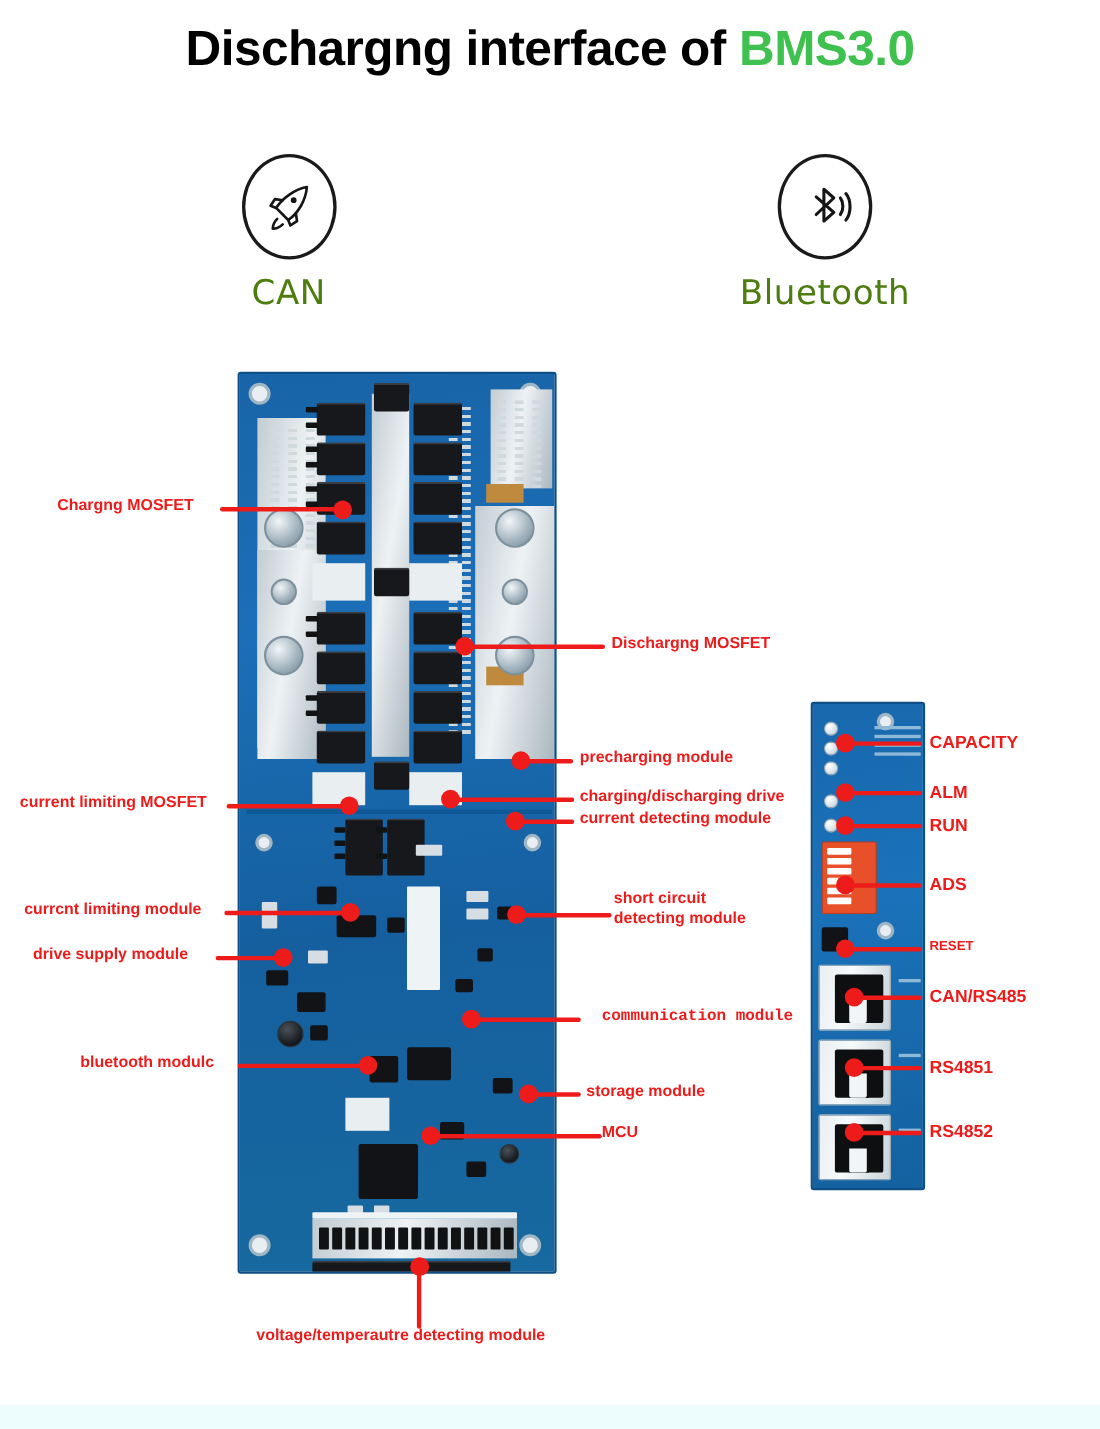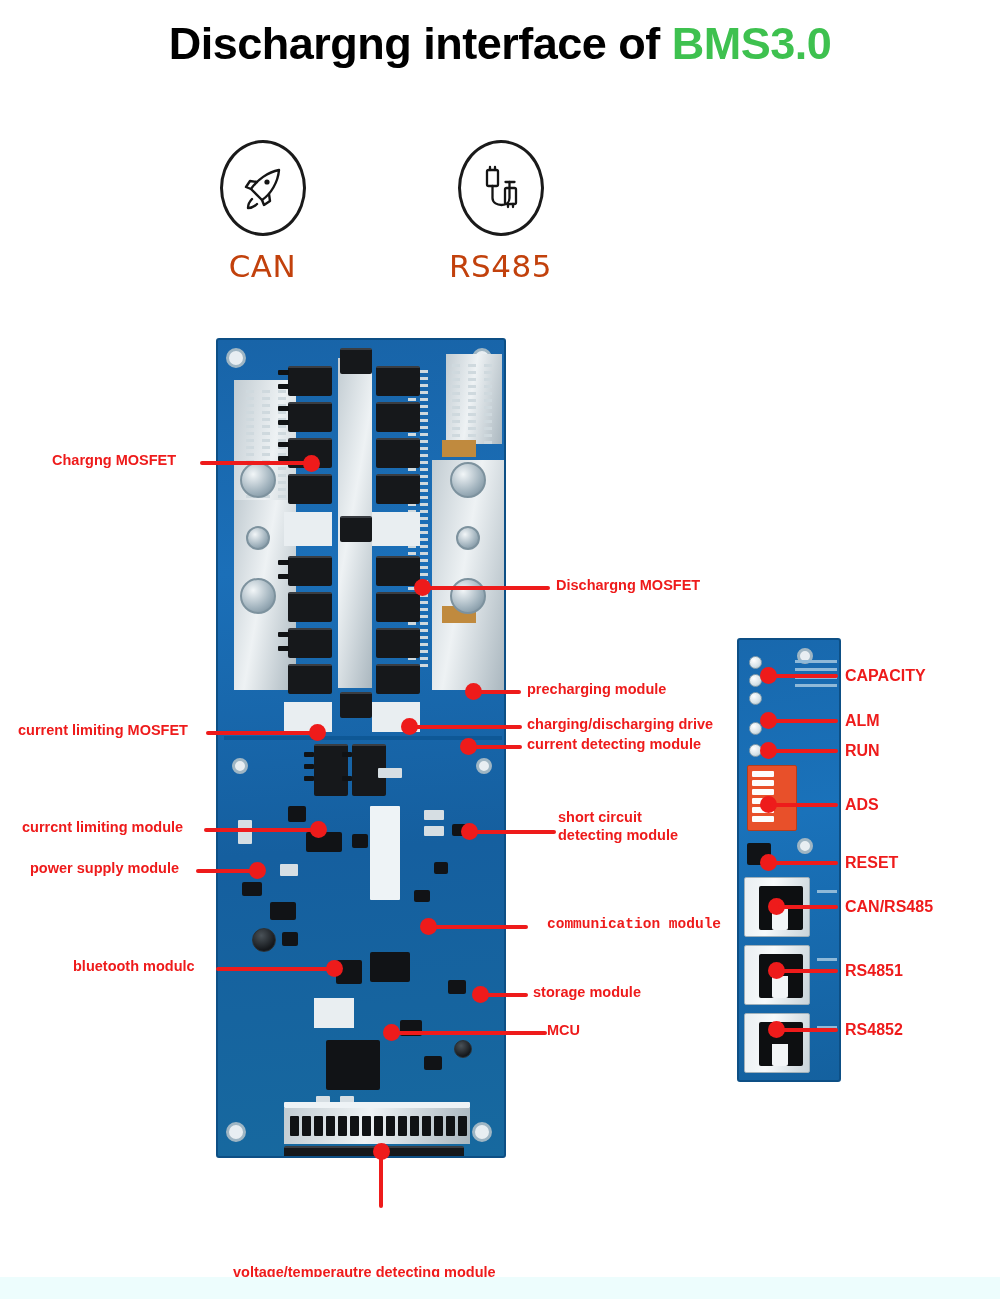--- a/index.html
+++ b/index.html
@@ -22,21 +22,21 @@
 
   
   #features { position: absolute; left: 0; top: 140px; width: 1000px; height: 160px; }
   .feature { position: absolute; text-align: center; }
   .feat-circle {
     width: 86px; height: 96px; margin: 0 auto;
     border: 3px solid #1a1a1a; border-radius: 50%;
     display: flex; align-items: center; justify-content: center;
   }
   .feat-label {
-    margin-top: 12px; font-size: 31px; color: #c2410c;
+    margin-top: 12px; font-size: 31px; color: #4d7c0f;
     font-family: "DejaVu Sans", sans-serif; letter-spacing: 0.5px;
   }
 
   
   #board-main {
     position: absolute; left: 216px; top: 338px;
     width: 290px; height: 820px;
     background: linear-gradient(176deg,#1864a8 0%, #1b6fb8 28%, #155f9f 62%, #17699f 100%);
     border: 2px solid #0d4f85;
     border-radius: 3px;
@@ -152,36 +152,33 @@
             <path d="M15 28 L10 26 L14 20 L21 21"></path>
             <path d="M26 39 L28 44 L34 40 L33 33"></path>
             <path d="M16 38 C13 41 12 45 12 47 C14 47 18 46 21 43"></path>
           </g>
           <circle cx="31" cy="21" r="2.6" fill="#151515"></circle>
         </svg>
       </div>
       <div class="feat-label">CAN</div>
     </div>
 
-    <div class="feature" style="left:438px; top:0; width:125px;">
+
+    <div class="feature" style="left:660px; top:0; width:180px;">
       <div class="feat-circle">
         <svg width="54" height="54" viewBox="0 0 54 54" aria-hidden="true">
-          <g fill="none" stroke="#151515" stroke-width="2.3" stroke-linejoin="round" stroke-linecap="round">
-            <rect x="13" y="9" width="11" height="16" rx="1.6"></rect>
-            <path d="M16 9 v-3 M21 9 v-3"></path>
-            <path d="M18.5 25 v12 c0 5 5 7 9 7 c5 0 8-3 8-7 V21"></path>
-            <rect x="31" y="27" width="11" height="16" rx="1.6"></rect>
-            <path d="M34 43 v3 M39 43 v3"></path>
-            <path d="M31.5 21 h9"></path>
+          <g fill="none" stroke="#151515" stroke-width="2.8" stroke-linejoin="round" stroke-linecap="round">
+            <path d="M19 18 L35 32 L26 40 V11 L35 19 L19 34"></path>
+            <path d="M41 19 c3 4 3 11 0 15"></path>
+            <path d="M46 15 c5 6 5 18 0 24"></path>
           </g>
         </svg>
       </div>
-      <div class="feat-label">RS485</div>
-    </div>
-
+      <div class="feat-label">Bluetooth</div>
+    </div>
 
   </div>
 
   <div id="board-main">
 
     <div class="pcb-hole" style="left:8px;  top:8px;"></div>
     <div class="pcb-hole" style="left:254px;top:8px;"></div>
     <div class="pcb-hole" style="left:8px;  top:782px;"></div>
     <div class="pcb-hole" style="left:254px;top:782px;"></div>
 
@@ -363,21 +360,21 @@
   <div class="dot" style="left:303px; top:455px;"></div>
 
   <div class="callout" style="left:18px; top:722px;">current limiting MOSFET</div>
   <div class="leader" style="left:206px; top:731px; width:110px;"></div>
   <div class="dot" style="left:309px; top:724px;"></div>
 
   <div class="callout" style="left:22px; top:819px;">currcnt limiting module</div>
   <div class="leader" style="left:204px; top:828px; width:114px;"></div>
   <div class="dot" style="left:310px; top:821px;"></div>
 
-  <div class="callout" style="left:30px; top:860px;">power supply module</div>
+  <div class="callout" style="left:30px; top:860px;">drive supply module</div>
   <div class="leader" style="left:196px; top:869px; width:62px;"></div>
   <div class="dot" style="left:249px; top:862px;"></div>
 
   <div class="callout" style="left:73px; top:958px;">bluetooth modulc</div>
   <div class="leader" style="left:216px; top:967px; width:118px;"></div>
   <div class="dot" style="left:326px; top:960px;"></div>
 
   <div class="callout" style="left:556px; top:577px;">Dischargng MOSFET</div>
   <div class="leader" style="left:422px; top:586px; width:128px;"></div>
   <div class="dot" style="left:414px; top:579px;"></div>
@@ -408,41 +405,41 @@
   <div class="callout" style="left:533px; top:984px;">storage module</div>
   <div class="leader" style="left:482px; top:993px; width:46px;"></div>
   <div class="dot" style="left:472px; top:986px;"></div>
 
   <div class="callout" style="left:547px; top:1022px;">MCU</div>
   <div class="leader" style="left:392px; top:1031px; width:155px;"></div>
   <div class="dot" style="left:383px; top:1024px;"></div>
 
   <div class="leader vert" style="left:379px; top:1150px; width:4px; height:58px;"></div>
   <div class="dot" style="left:373px; top:1143px;"></div>
-  <div class="callout" style="left:233px; top:1264px;">voltage/temperautre detecting module</div>
+  <div class="callout" style="left:233px; top:1206px;">voltage/temperautre detecting module</div>
 
   <div class="dot" style="left:760px; top:667px;"></div>
   <div class="leader" style="left:770px; top:674px; width:68px;"></div>
   <div class="callout" style="left:845px; top:666px; font-size:16px;">CAPACITY</div>
 
   <div class="dot" style="left:760px; top:712px;"></div>
   <div class="leader" style="left:770px; top:719px; width:68px;"></div>
   <div class="callout" style="left:845px; top:711px; font-size:16px;">ALM</div>
 
   <div class="dot" style="left:760px; top:742px;"></div>
   <div class="leader" style="left:770px; top:749px; width:68px;"></div>
   <div class="callout" style="left:845px; top:741px; font-size:16px;">RUN</div>
 
   <div class="dot" style="left:760px; top:796px;"></div>
   <div class="leader" style="left:770px; top:803px; width:68px;"></div>
   <div class="callout" style="left:845px; top:795px; font-size:16px;">ADS</div>
 
   <div class="dot" style="left:760px; top:854px;"></div>
   <div class="leader" style="left:770px; top:861px; width:68px;"></div>
-  <div class="callout" style="left:845px; top:853px; font-size:16px;">RESET</div>
+  <div class="callout" style="left:845px; top:853px; font-size:12px;">RESET</div>
 
   <div class="dot" style="left:768px; top:898px;"></div>
   <div class="leader" style="left:778px; top:905px; width:60px;"></div>
   <div class="callout" style="left:845px; top:897px; font-size:16px;">CAN/RS485</div>
 
   <div class="dot" style="left:768px; top:962px;"></div>
   <div class="leader" style="left:778px; top:969px; width:60px;"></div>
   <div class="callout" style="left:845px; top:961px; font-size:16px;">RS4851</div>
 
   <div class="dot" style="left:768px; top:1021px;"></div>

